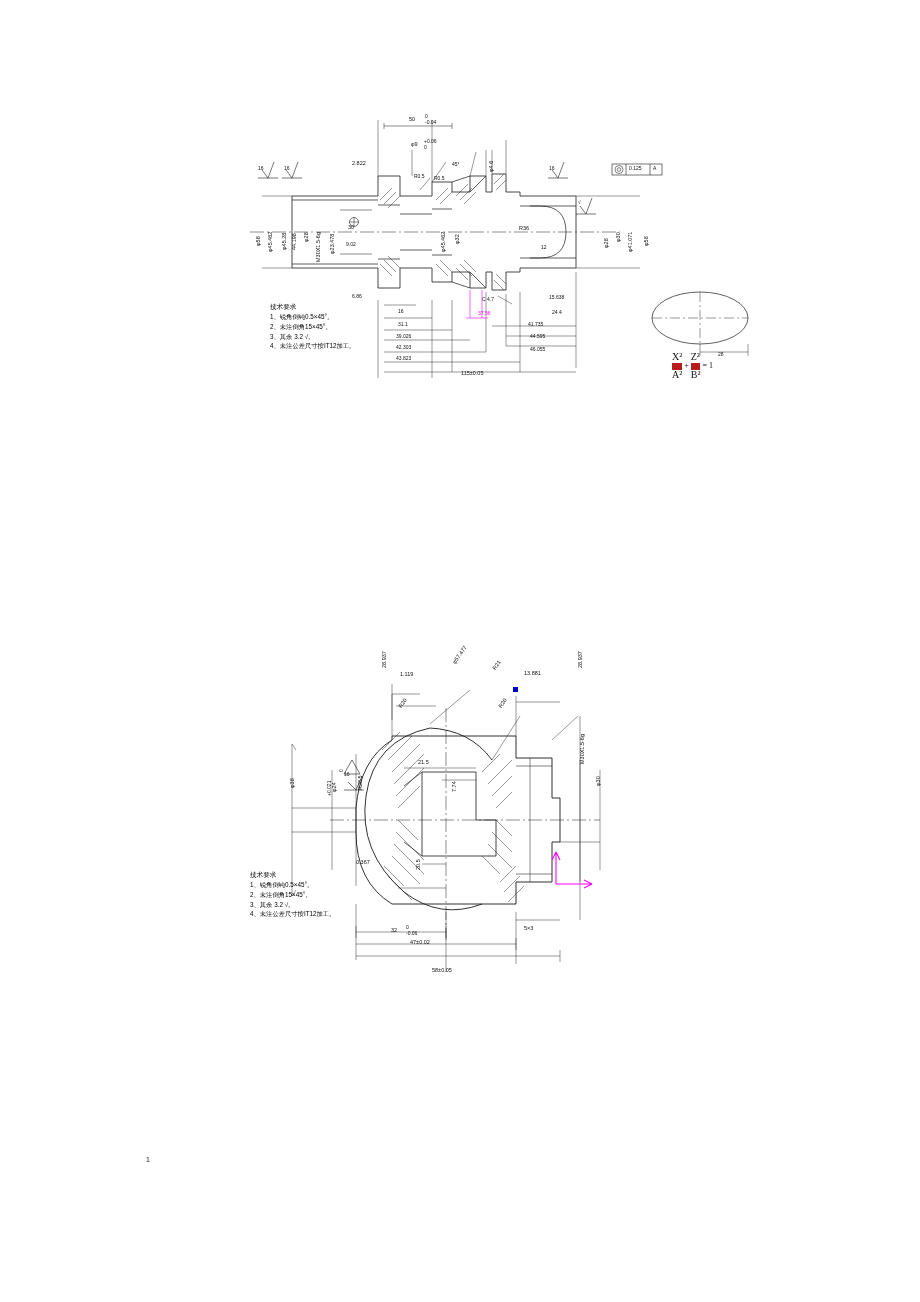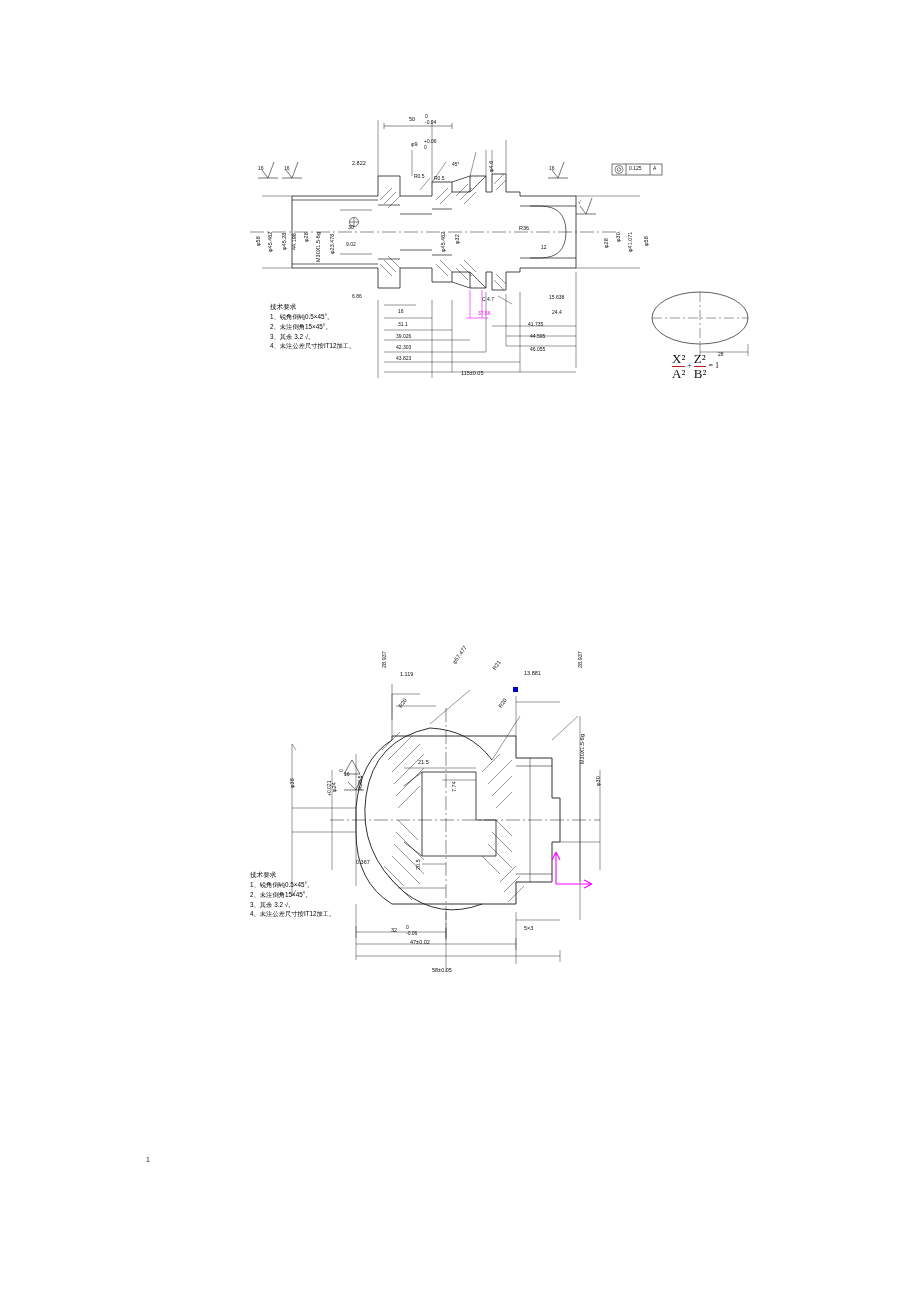--- a/index.html
+++ b/index.html
@@ -53,24 +53,24 @@
   .formula {
     position: absolute;
     font-family: "Liberation Serif", serif;
     font-size: 8px;
     color: #111;
   }
   .frac {
     display: inline-block;
     text-align: left;
     vertical-align: middle;
-    font-size: 13px;
+    font-size: 10px;
     line-height: 1.05;
   }
-  .frac .den { border-top: 1px solid #b91c1c; display: block; }
+  .frac .den { border-top: 7px solid #b91c1c; display: block; }
 </style>
 </head>
 <body>
 
 <div class="page">
 
   <div class="dwg" style="left:0;top:0;width:920px;height:420px;">
     <svg width="920" height="420" viewBox="0 0 920 420">
       <g stroke="#1a1a1a" fill="none" stroke-width="0.7">
 

